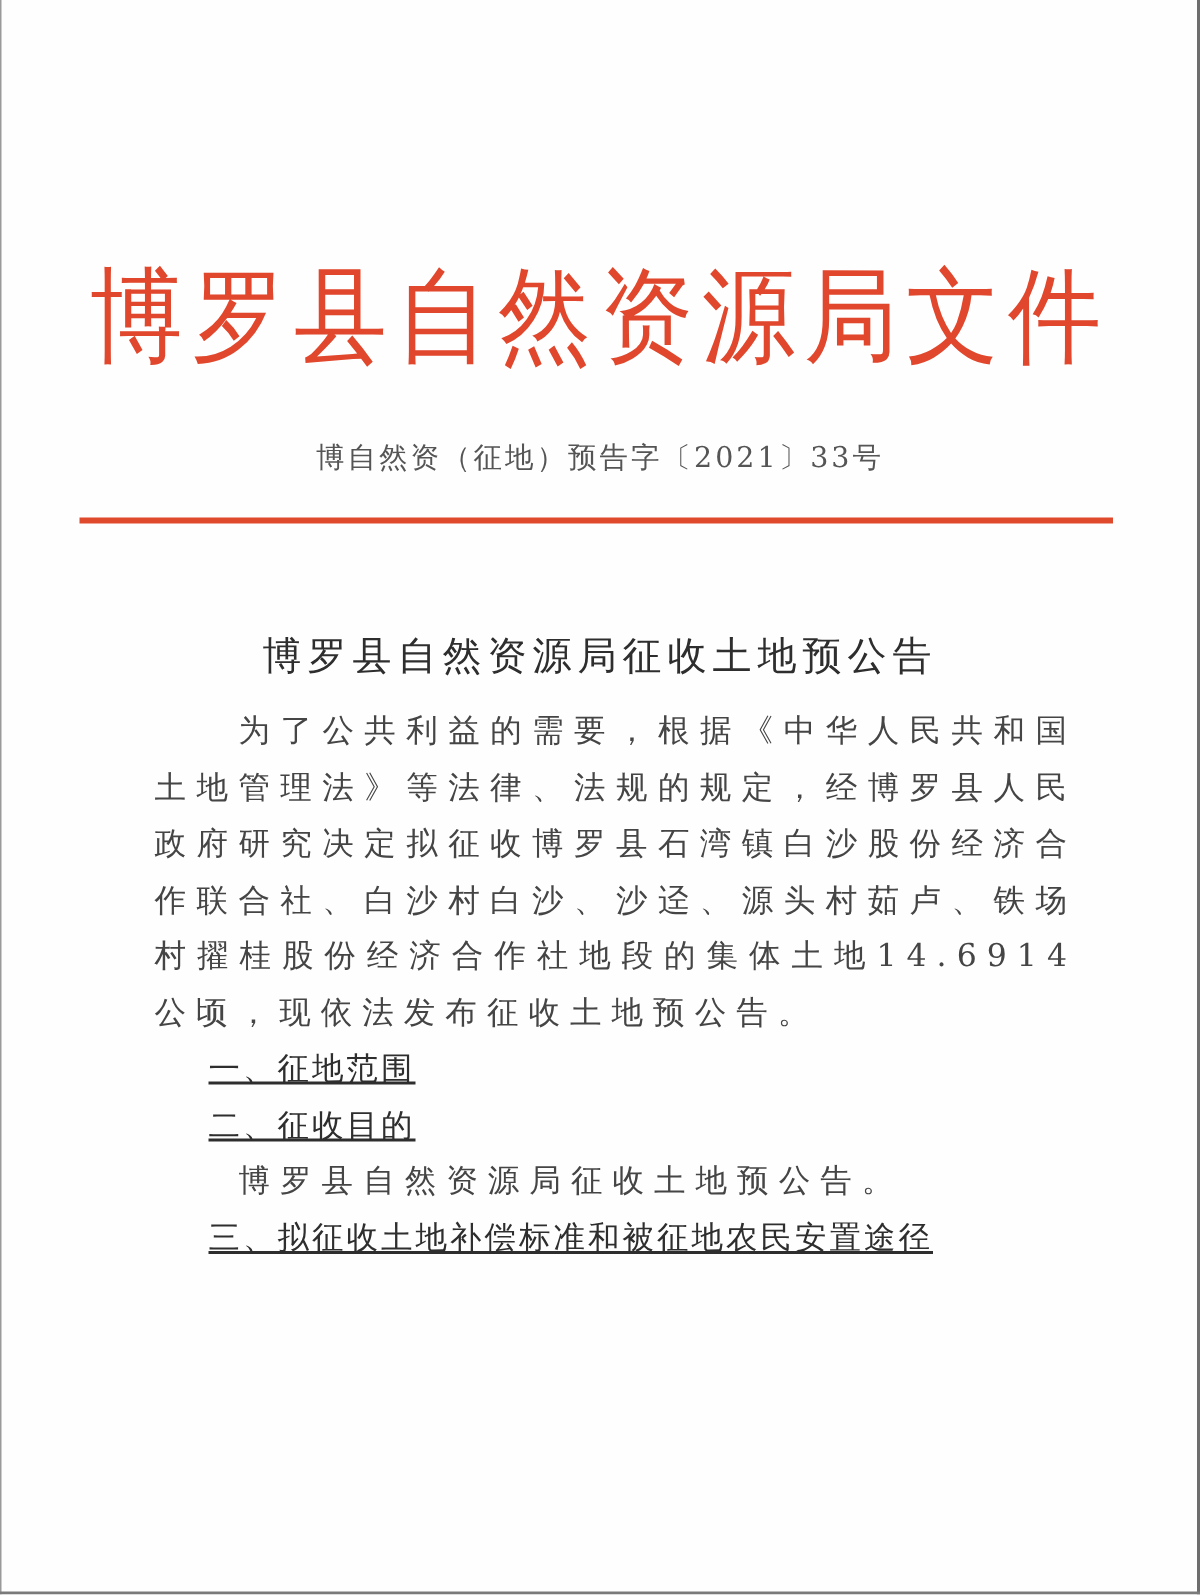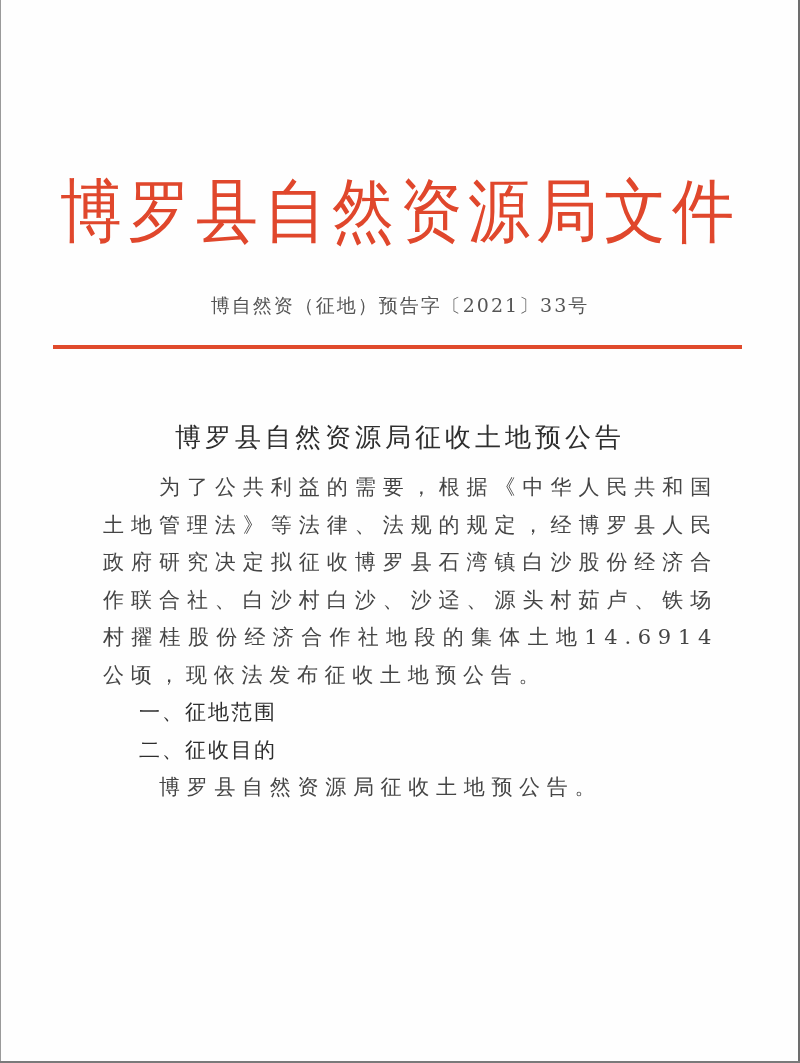--- a/index.html
+++ b/index.html
@@ -35,21 +35,21 @@
   }
   .body-text {
     position:absolute; left:103px; width:615px;
     font-size:21px; line-height:37.5px; color:#454545;
     letter-spacing:6.7px; text-align:justify;
   }
   .para { margin:0; text-indent:56px; }
   .heading {
     margin:0; padding-left:36px;
     font-family:"DejaVu Sans", sans-serif;
-    font-size:21px; letter-spacing:2px; color:#2e2e2e; line-height:37.5px;
+    font-size:21px; letter-spacing:2px; color:#2e2e2e; line-height:37.5px;text-decoration:underline;
   }
 </style>
 </head>
 <body>
 
 <div class="edge-left"></div>
 <div class="edge-right"></div>
 <div class="edge-bottom"></div>
 
 <div class="doc-header">博罗县自然资源局文件</div>
@@ -61,13 +61,14 @@
 <div class="notice-title">博罗县自然资源局征收土地预公告</div>
 
 <div class="body-text" style="top:451px;margin-top:18px;">
   <p class="para">为了公共利益的需要，根据《中华人民共和国土地管理法》等法律、法规的规定，经博罗县人民政府研究决定拟征收博罗县石湾镇白沙股份经济合作联合社、白沙村白沙、沙迳、源头村茹卢、铁场村擢桂股份经济合作社地段的集体土地14.6914公顷，现依法发布征收土地预公告。</p>
 
   <p class="heading">一、征地范围</p>
 
   <p class="heading">二、征收目的</p>
   <p class="para">博罗县自然资源局征收土地预公告。</p>
 
+  <p class="heading">三、拟征收土地补偿标准和被征地农民安置途径</p>
 </div>
 
 </body></html>

